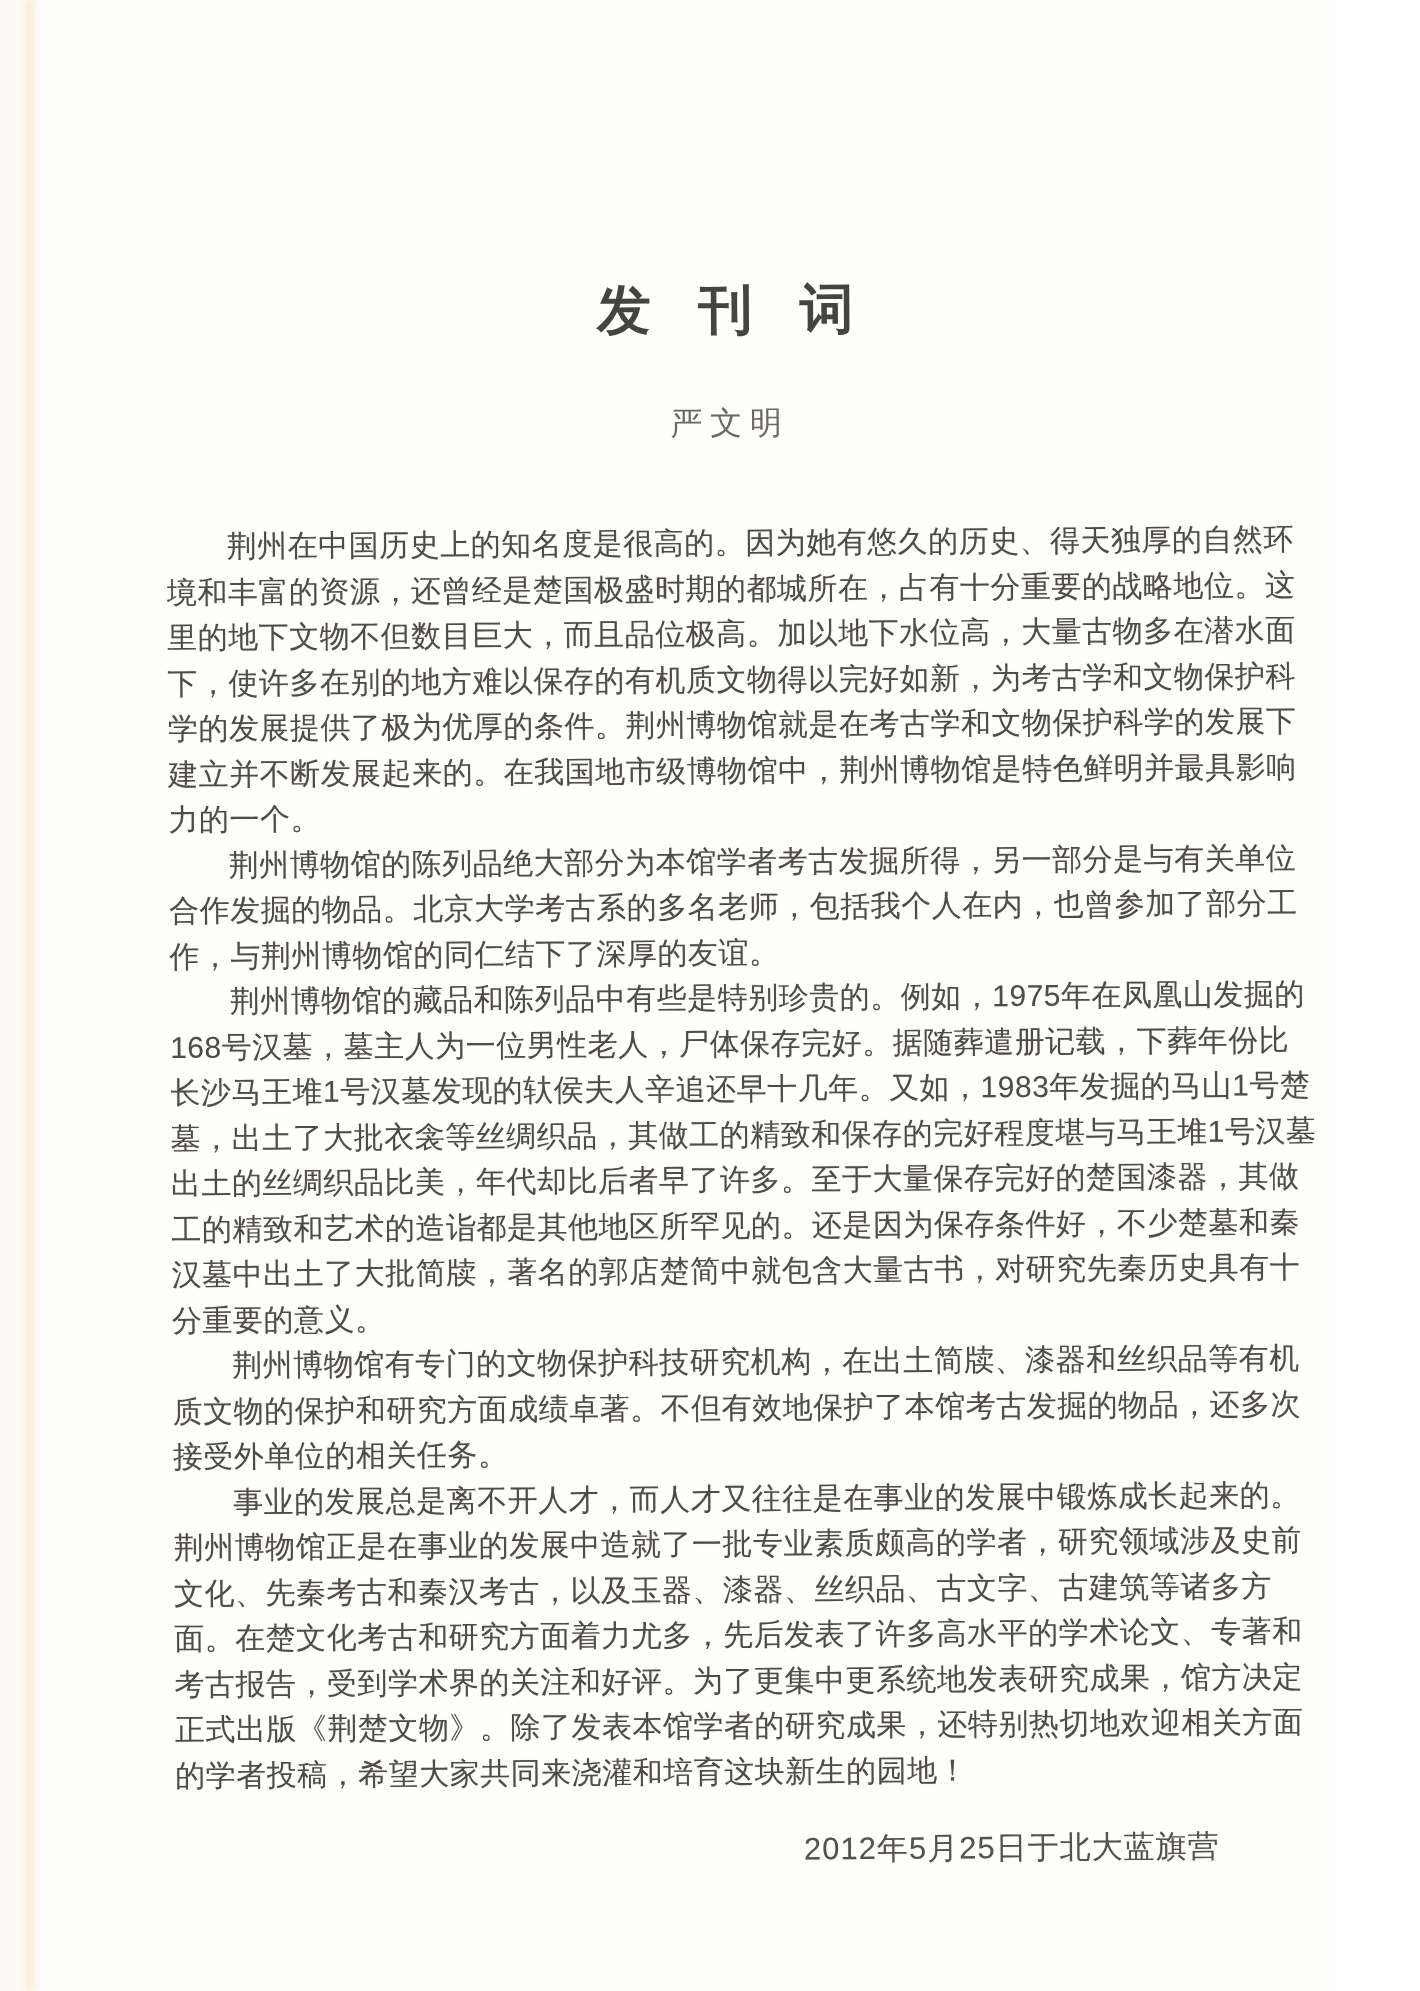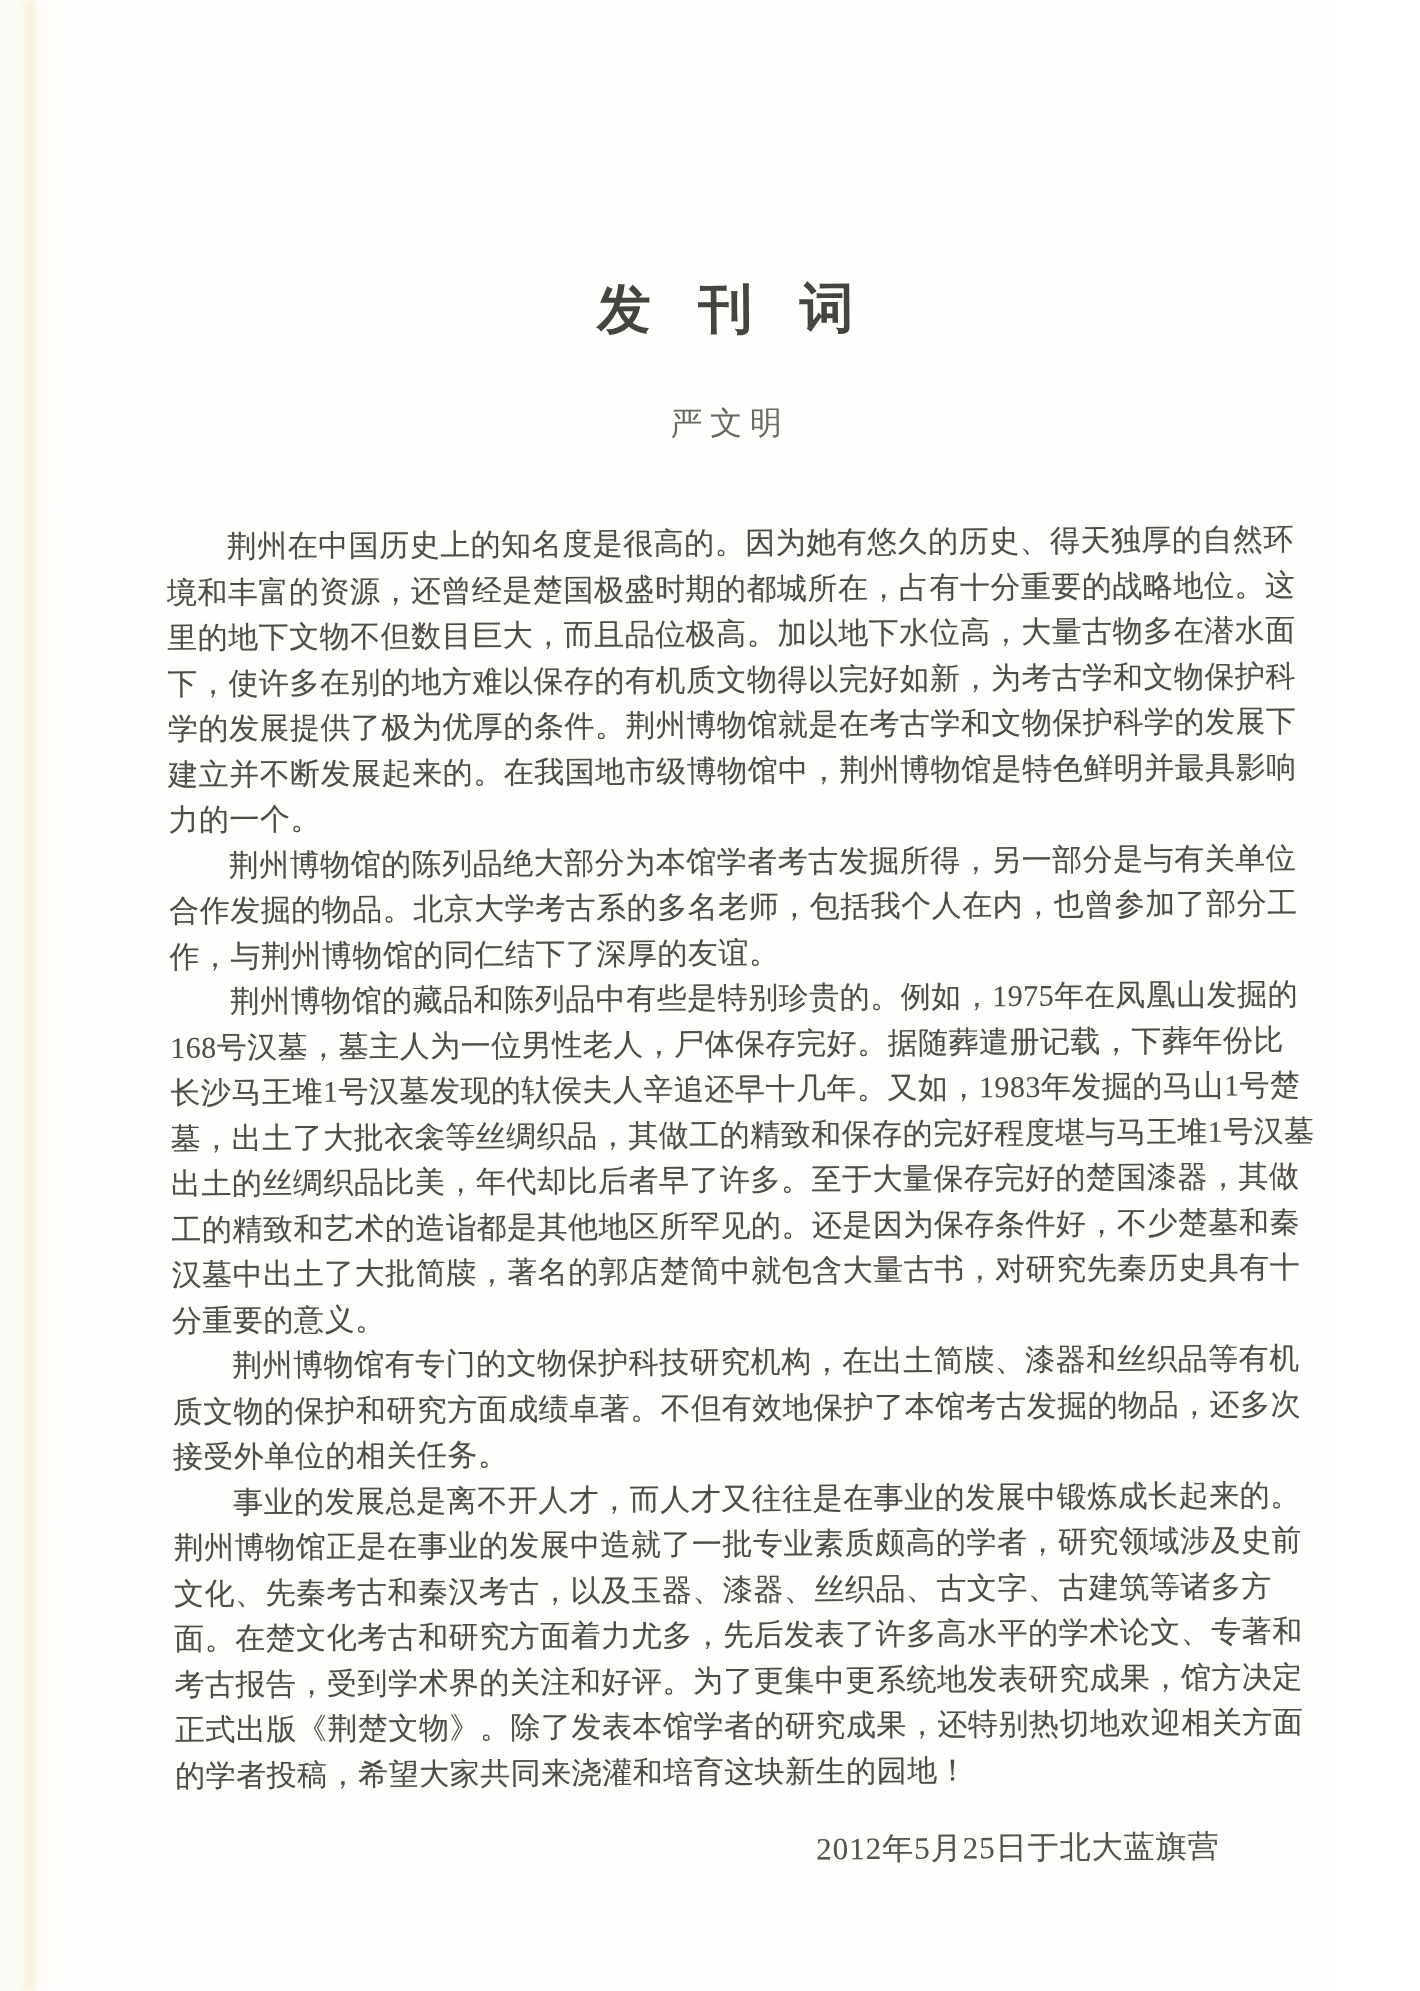--- a/index.html
+++ b/index.html
@@ -6,21 +6,21 @@
     margin: 0;
     padding: 0;
     background: #ffffff;
   }
   .page {
     position: relative;
     width: 1332px;
     height: 1991px;
     overflow: hidden;
     background: linear-gradient(90deg, #fbf9f3 0px, #fefefd 70px, #fefefd 1360px, #fcfbf8 1420px);
-    font-family: Liberation Serif, serif;
+    font-family: Liberation Sans, sans-serif;
   }
   .edge-strip {
     position: absolute;
     left: 24px;
     top: 0;
     width: 11px;
     height: 100%;
     background: #f8eed2;
     opacity: 0.65;
     filter: blur(2px);

